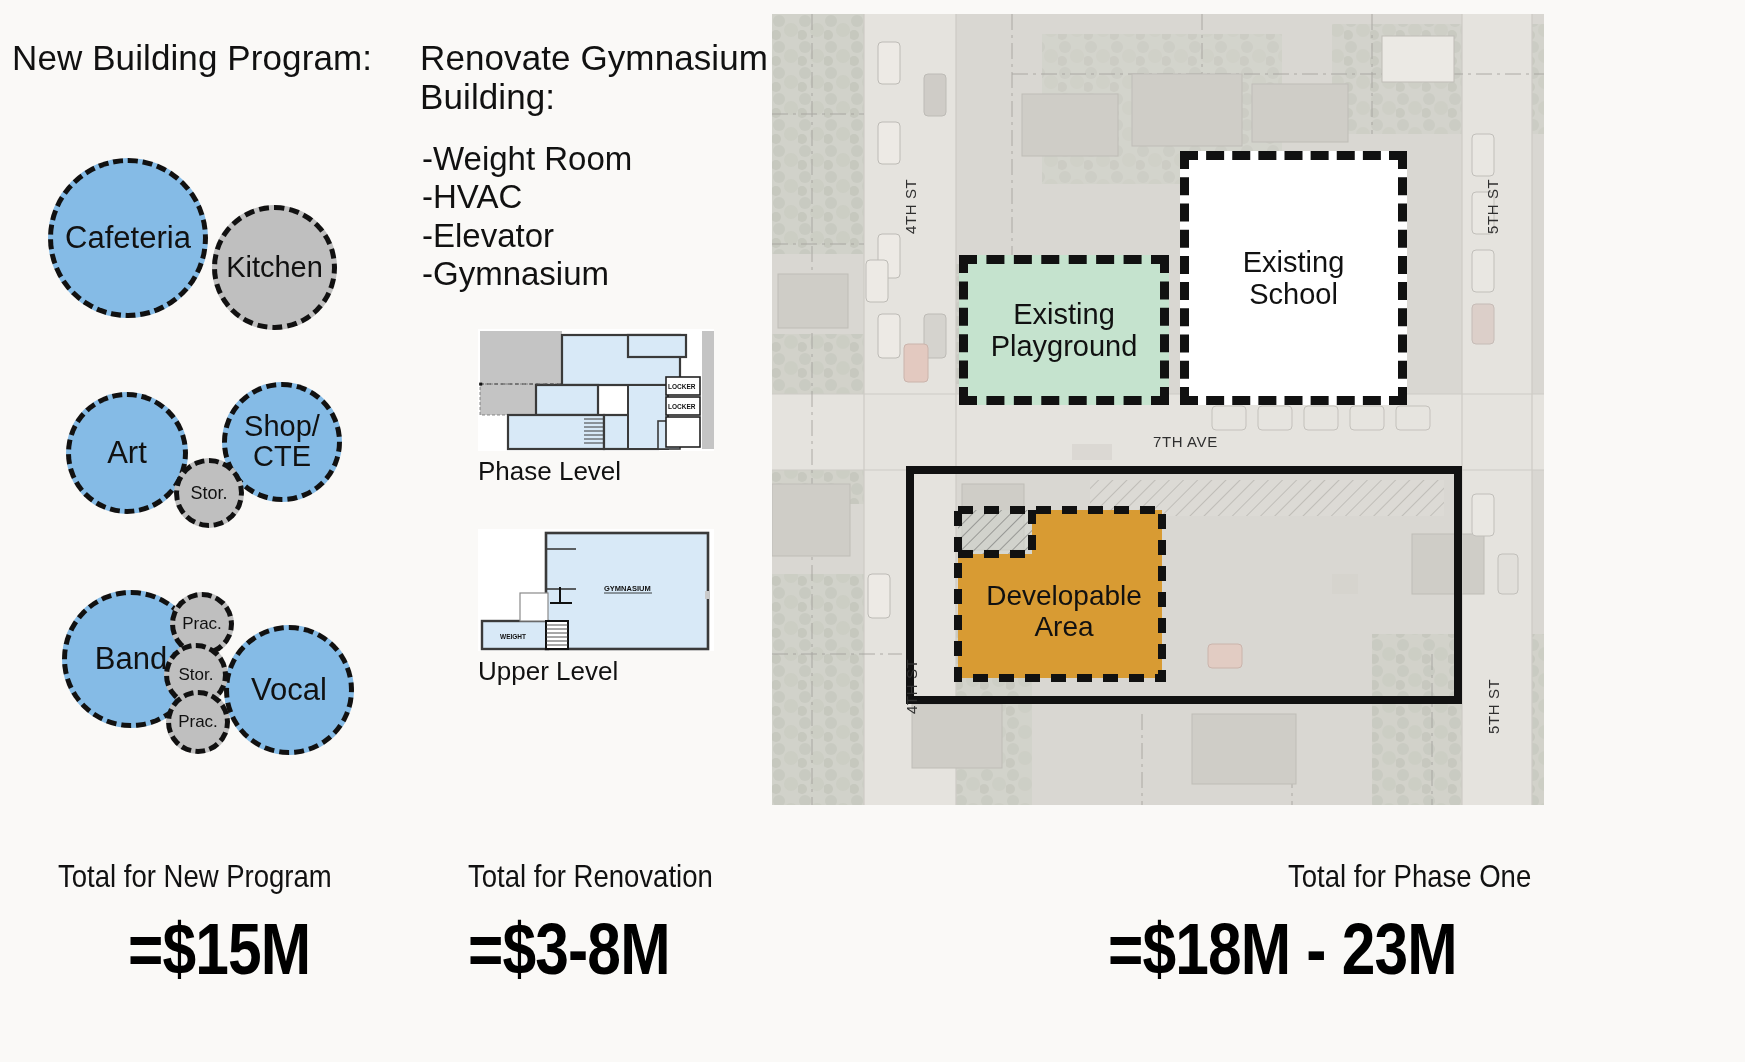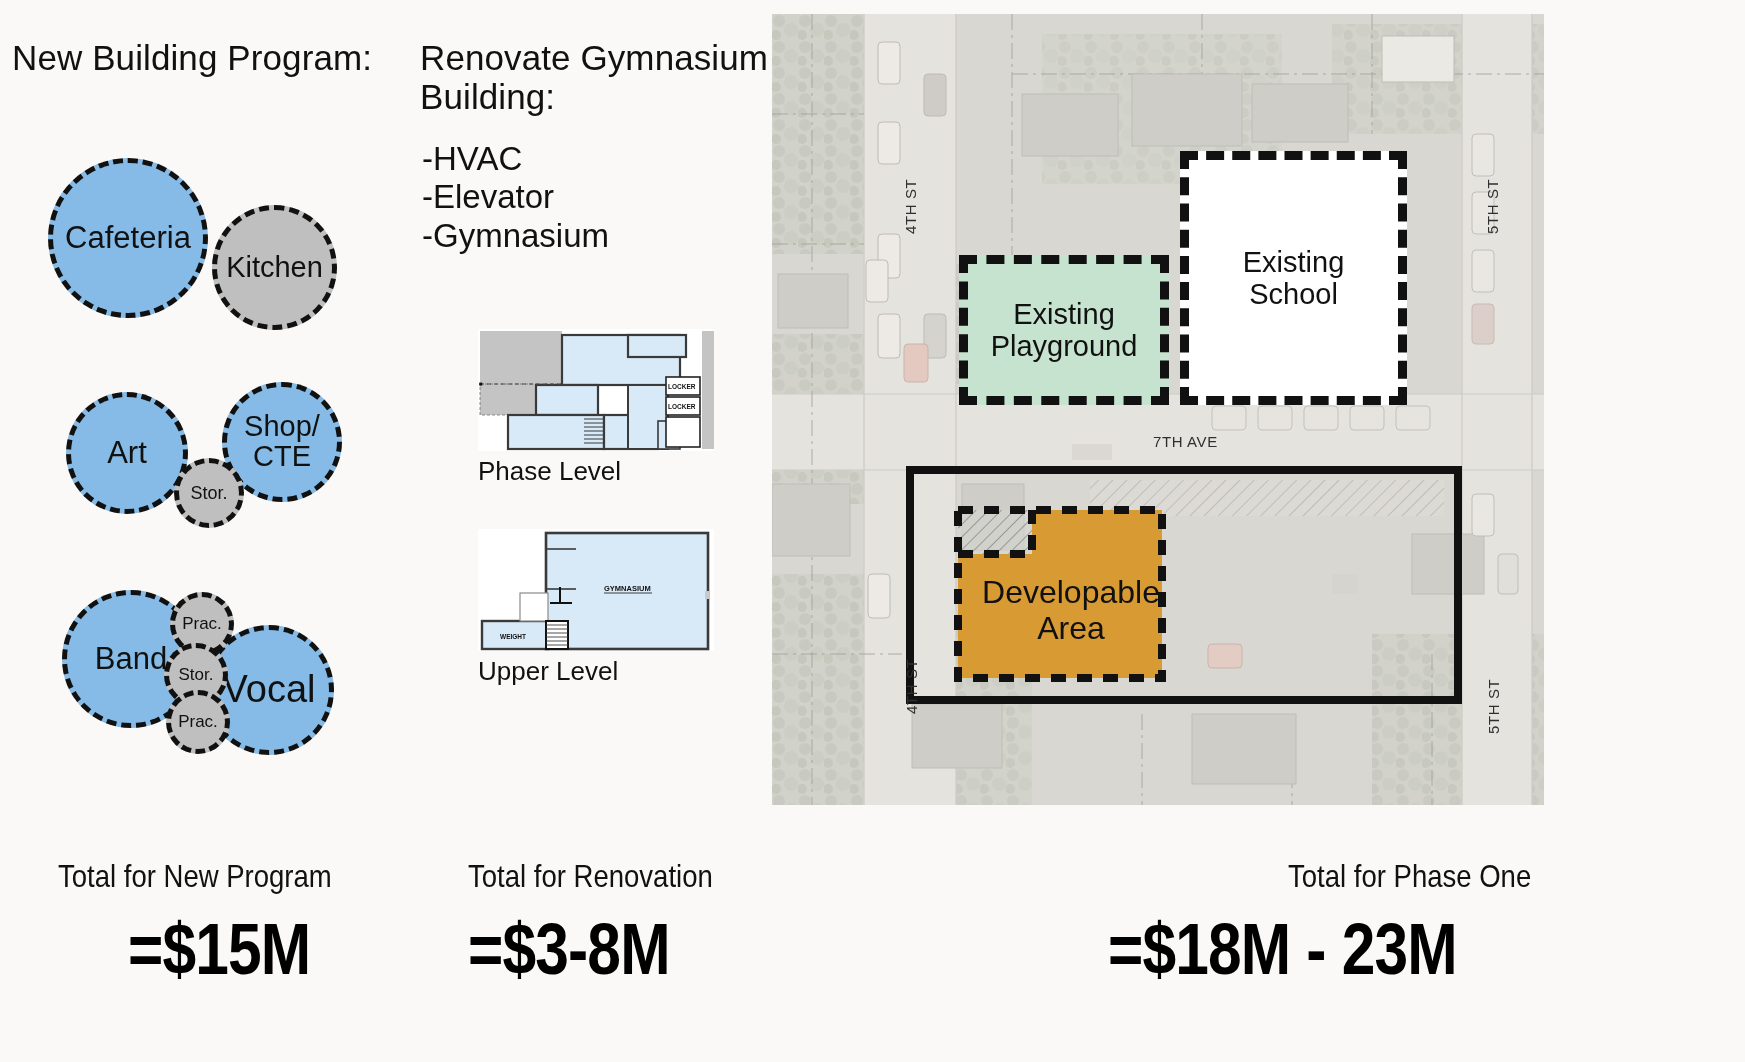--- a/index.html
+++ b/index.html
@@ -141,38 +141,39 @@
     </div>
     <div class="bubble gray" style="left:174px;top:458px;width:70px;height:70px;font-size:18px;">
       <span>Stor.</span>
     </div>
   </div>
 
   <div>
     <div class="bubble blue" style="left:62px;top:590px;width:138px;height:138px;font-size:31px;">
       <span>Band</span>
     </div>
-    <div class="bubble blue" style="left:204px;top:625px;width:130px;height:130px;font-size:38px;">
+    <div class="bubble blue" style="left:224px;top:625px;width:130px;height:130px;font-size:31px;">
       <span>Vocal</span>
     </div>
     <div class="bubble gray" style="left:170px;top:592px;width:64px;height:64px;font-size:17px;">
       <span>Prac.</span>
     </div>
     <div class="bubble gray" style="left:164px;top:643px;width:64px;height:64px;font-size:17px;">
       <span>Stor.</span>
     </div>
     <div class="bubble gray" style="left:166px;top:690px;width:64px;height:64px;font-size:17px;">
       <span>Prac.</span>
     </div>
   </div>
 
   <div class="col-head abs" style="left:420px;top:38px;width:360px;">Renovate Gymnasium
 Building:</div>
 
   <div class="bullets abs" style="left:422px;top:140px;width:340px;">
+    <div>-Weight Room</div>
     <div>-HVAC</div>
     <div>-Elevator</div>
     <div>-Gymnasium</div>
   </div>
 
   <div class="plan" style="left:478px;top:329px;width:236px;height:122px;">
     <svg width="236" height="122" viewBox="0 0 236 122">
       <rect x="0" y="0" width="236" height="122" fill="#ffffff"></rect>
 
       <rect x="2" y="2" width="82" height="84" fill="#c4c4c4"></rect>
@@ -368,21 +369,21 @@
           <pattern id="notchhatch" width="9" height="9" patternUnits="userSpaceOnUse" patternTransform="rotate(45)">
             <rect width="9" height="9" fill="#d2d6cf" fill-opacity=".55"></rect>
             <line x1="0" y1="0" x2="0" y2="9" stroke="#7e7e7e" stroke-width="1.4"></line>
           </pattern>
         </defs>
         <rect x="4" y="4" width="74" height="44" fill="url(#notchhatch)"></rect>
         <path d="M78 4 L208 4 L208 172 L4 172 L4 48 L78 48 Z" fill="#d89b33" stroke="none"></path>
         <path d="M4 4 L208 4 L208 172 L4 172 Z" fill="none" stroke="#111" stroke-width="8" stroke-dasharray="15 11"></path>
         <path d="M4 48 L78 48 L78 4" fill="none" stroke="#111" stroke-width="8" stroke-dasharray="15 11"></path>
       </svg>
-      <div style="position:absolute;left:11px;top:0;width:212px;height:176px;display:flex;align-items:center;justify-content:center;padding-top:34px;box-sizing:border-box;text-align:center;font-size:32px;line-height:1.12;color:#111;white-space:pre-line;">Developable
+      <div style="position:absolute;left:4px;top:0;width:212px;height:176px;display:flex;align-items:center;justify-content:center;padding-top:34px;box-sizing:border-box;text-align:center;font-size:28px;line-height:1.12;color:#111;white-space:pre-line;">Developable
 Area</div>
     </div>
 
 
     <div class="street-label vert" style="left:130px;top:220px;">4TH ST</div>
     <div class="street-label vert" style="left:712px;top:220px;">5TH ST</div>
     <div class="street-label" style="left:381px;top:419px;">7TH AVE</div>
     <div class="street-label vert" style="left:131px;top:700px;">4TH ST</div>
     <div class="street-label vert" style="left:713px;top:720px;">5TH ST</div>
   </div>

